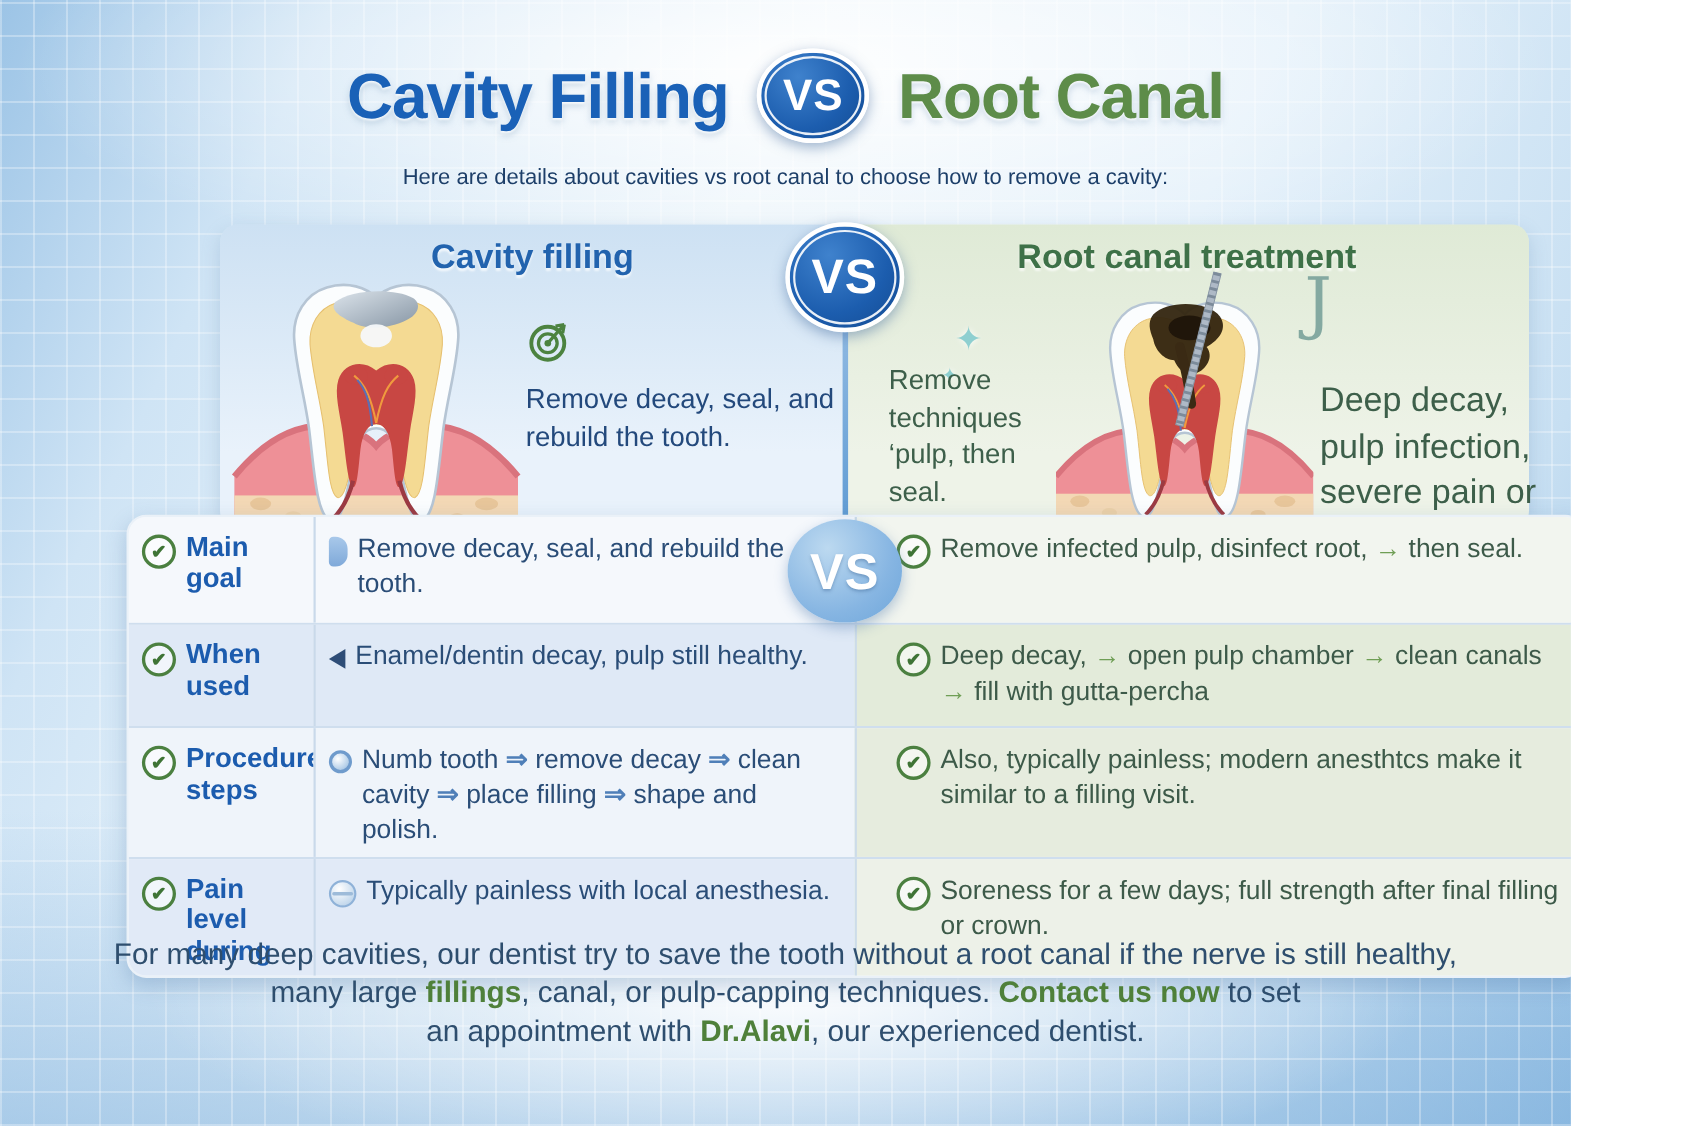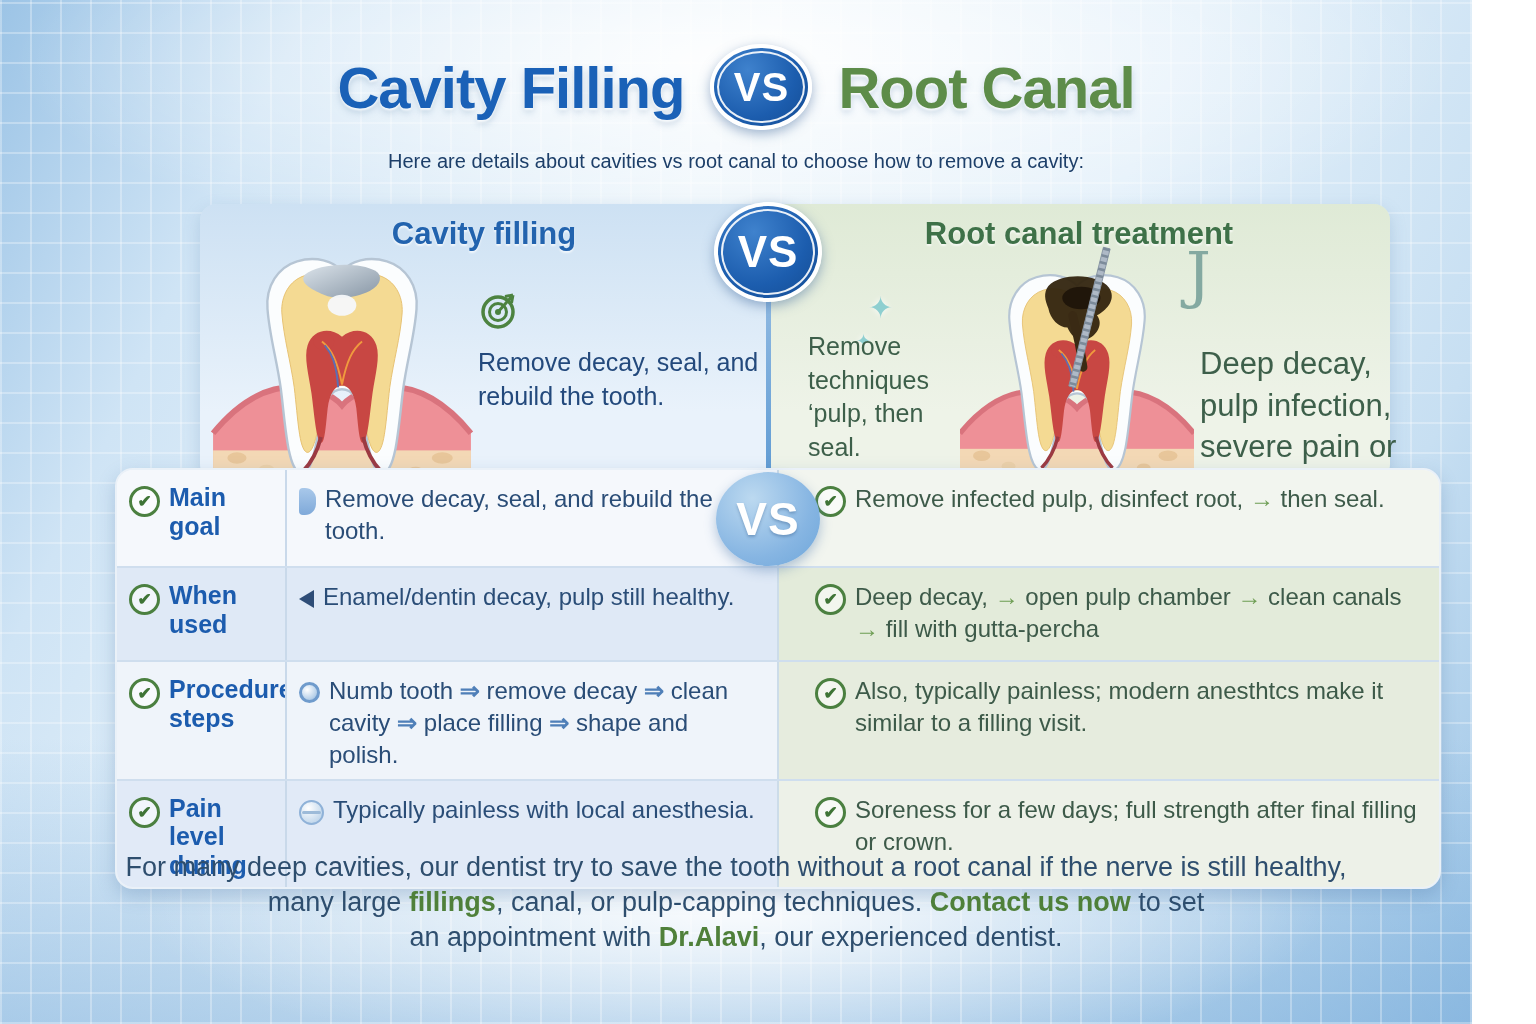--- a/index.html
+++ b/index.html
@@ -4,21 +4,20 @@
 <style>
   html,body{margin:0;padding:0;}
   .page{
     position:relative; width:1428px; height:1024px; overflow:hidden;
     font-family:"Liberation Sans", sans-serif;
     background-image:
       radial-gradient(58% 24% at 50% 88%, rgba(255,255,255,.95), rgba(255,255,255,0) 70%),
       radial-gradient(70% 28% at 50% 6%, rgba(255,255,255,.92), rgba(255,255,255,0) 70%),
       linear-gradient(180deg, rgba(255,255,255,0) 72%, rgba(120,172,218,.5) 100%),
       linear-gradient(115deg, #9cc4e6 0%, #cfe4f5 16%, #ecf5fb 40%, #e3f0fa 62%, #c7dff2 84%, #9cc4e6 100%);
-    padding-left: 44px;
   }
   .page::before{
     content:""; position:absolute; inset:0; pointer-events:none;
     background:
       repeating-linear-gradient(90deg, rgba(255,255,255,.30) 0 2px, transparent 2px 30px),
       repeating-linear-gradient(0deg, rgba(255,255,255,.30) 0 2px, transparent 2px 30px);
   }
   
   .title-row{position:absolute; top:44px; left:0; width:100%; display:flex; justify-content:center; align-items:center; gap:26px; z-index:3;}
   .title-left,.title-right{font-size:58px; font-weight:bold; letter-spacing:-1px; margin:0;

